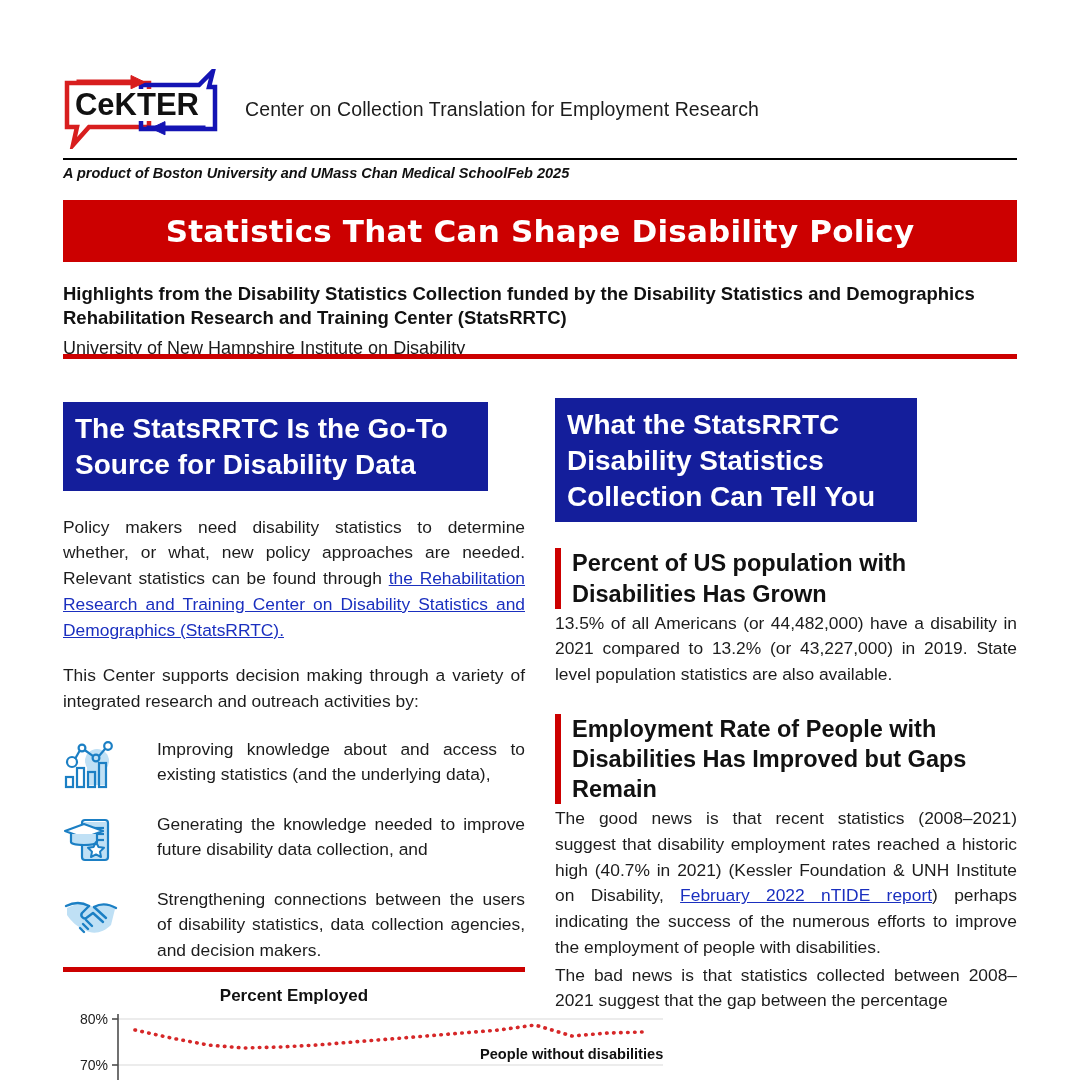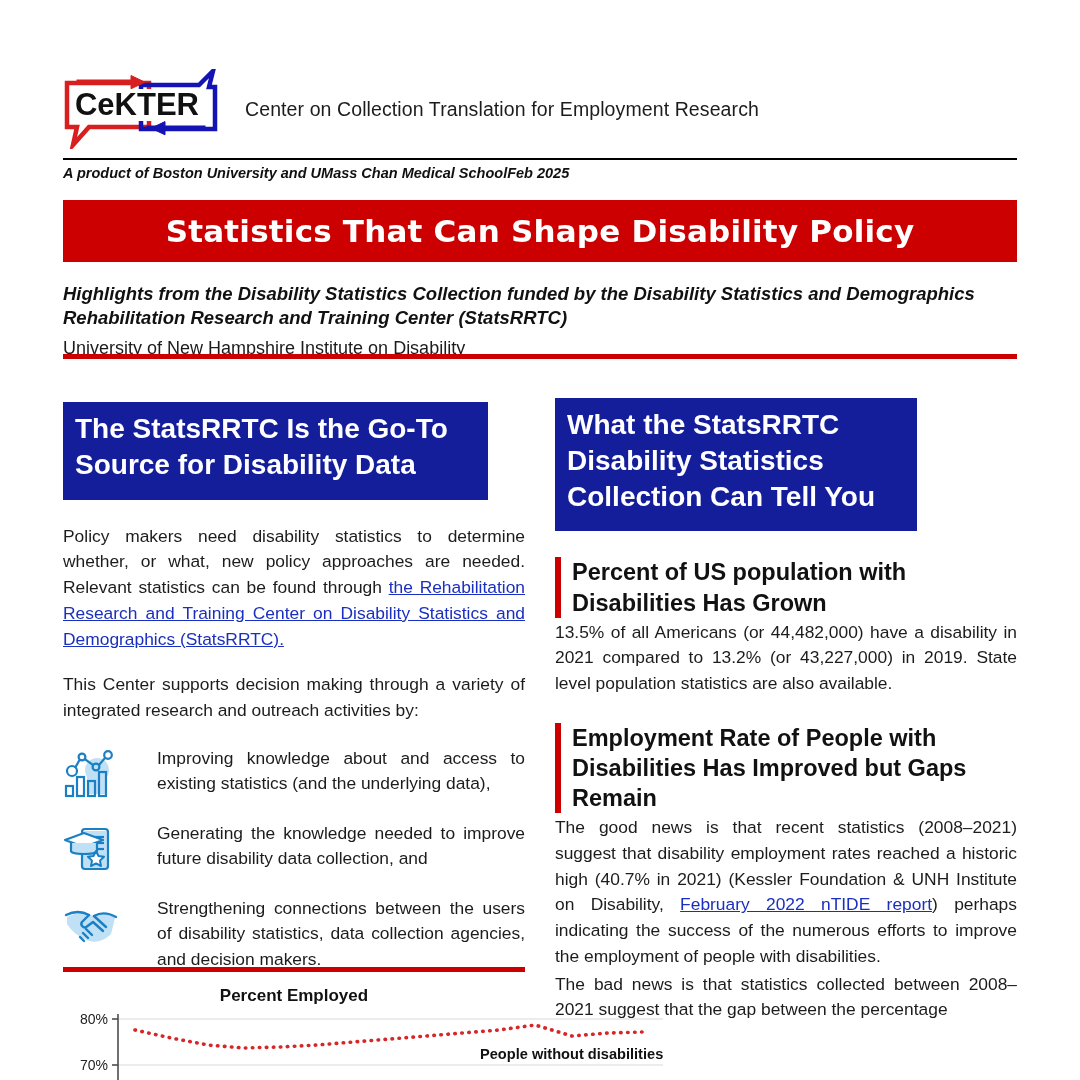--- a/index.html
+++ b/index.html
@@ -95,21 +95,20 @@
   
   .subtitle-block {
     position: absolute;
     left: 63px;
     top: 282px;
     width: 954px;
   }
   .subtitle-main {
     font-size: 18.5px;
     font-weight: bold;
-    font-style: italic;
     line-height: 1.32;
     color: #111;
   }
   .subtitle-sub {
     margin-top: 6px;
     font-size: 18px;
     color: #1c1c1c;
     line-height: 1.3;
   }
   .rule-red-top {
@@ -134,21 +133,21 @@
     top: 398px;
     width: 462px;
   }
 
   .blue-head {
     background: #141E9B;
     color: #ffffff;
     font-weight: bold;
     font-size: 28px;
     line-height: 1.28;
-    padding: 9px 12px 17px 12px;
+    padding: 9px 12px 8px 12px;
     display: inline-block;
     box-sizing: border-box;
   }
   .blue-head.left-box { width: 425px; }
   .blue-head.right-box { width: 362px; }
 
   .body-p {
     font-size: 17.4px;
     line-height: 1.48;
     color: #1c1c1c;

